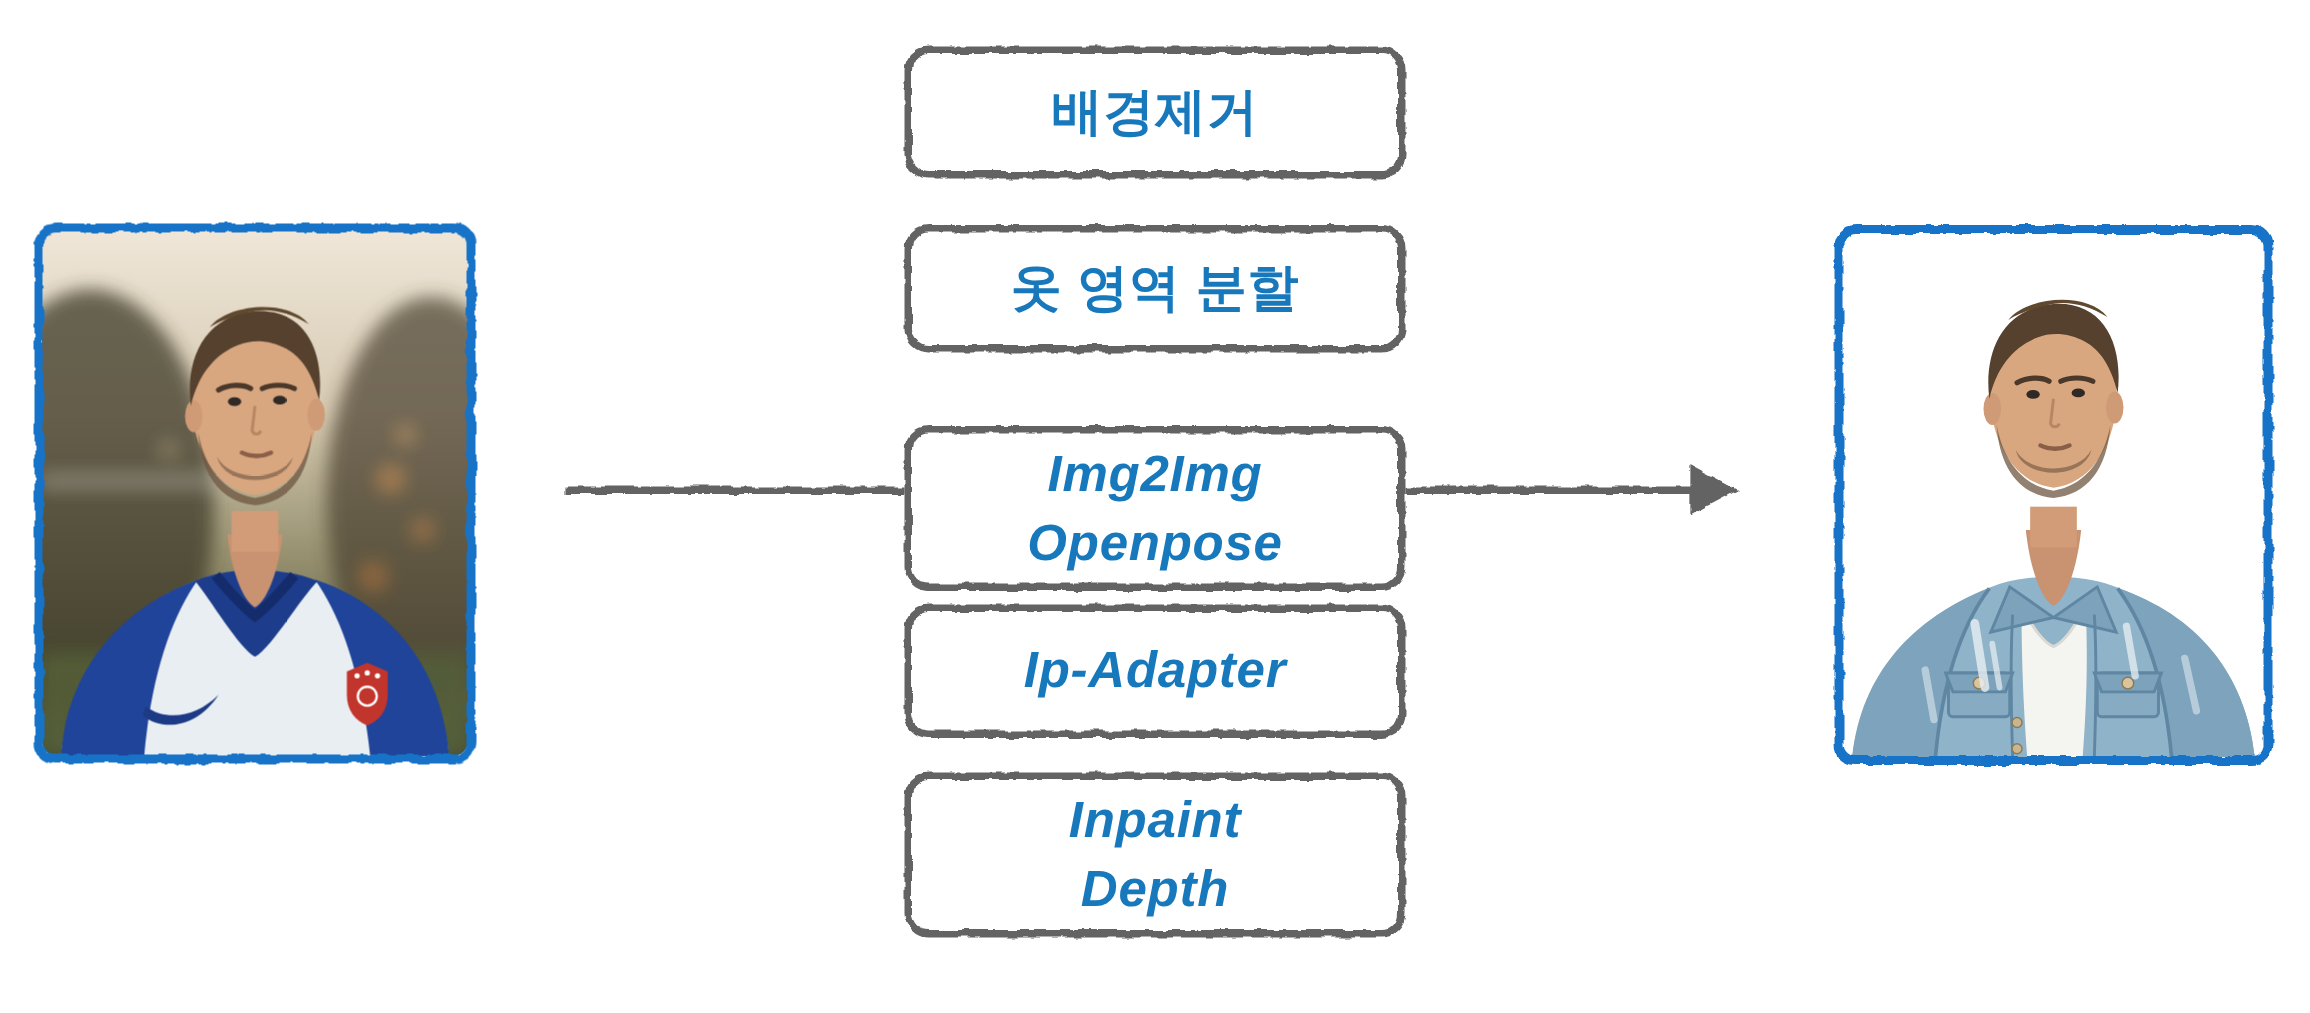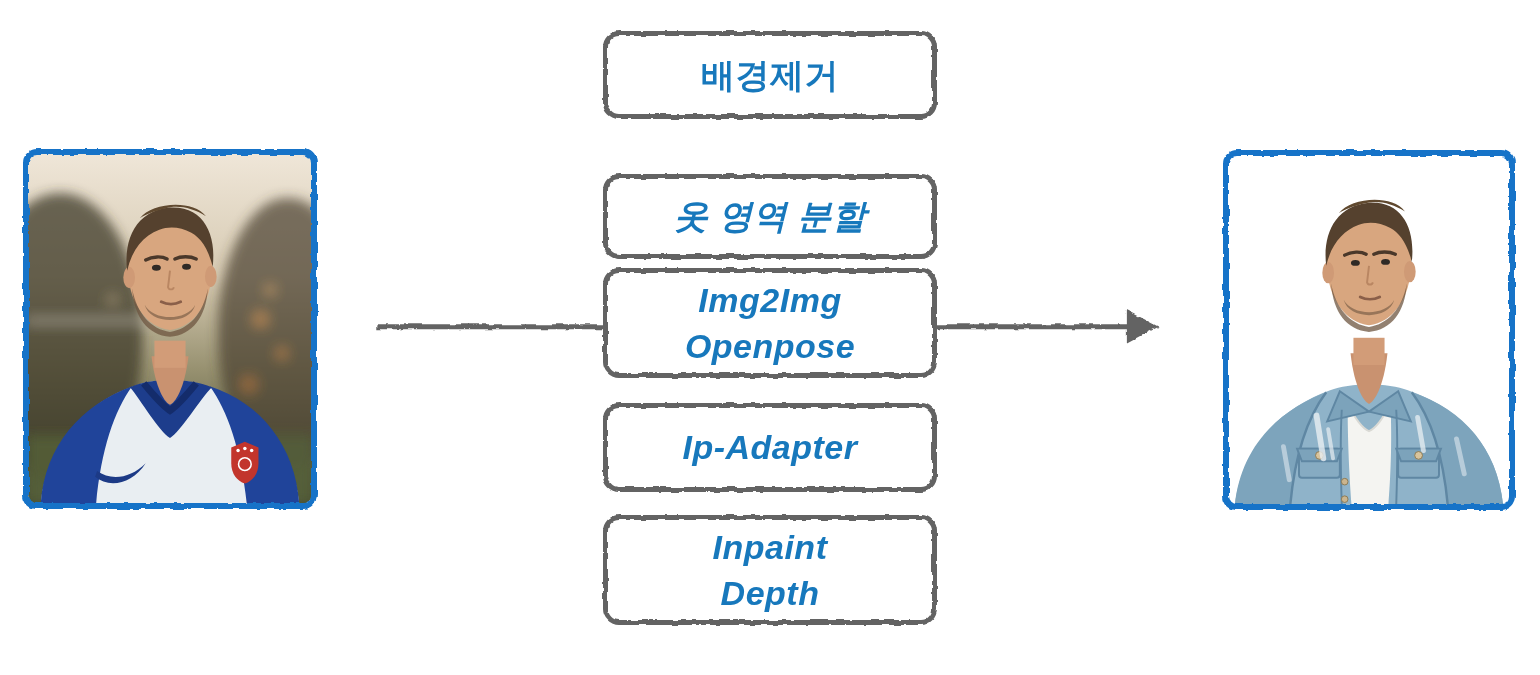--- a/index.html
+++ b/index.html
@@ -192,28 +192,28 @@
     <div class="sketch-border blue"></div>
   </div>
 
   <div class="flow-box" style="top:31px;height:88px;">
     <div class="sketch-border gray"></div>
     <div class="box-label korean">
       <span>배경제거</span>
     </div>
   </div>
 
-  <div class="flow-box" style="top:174px;height:85px;font-style:italic;">
+  <div class="flow-box" style="top:150px;height:85px;">
     <div class="sketch-border gray"></div>
     <div class="box-label korean">
       <span>옷 영역 분할</span>
     </div>
   </div>
 
-  <div class="flow-box" style="top:268px;height:110px;">
+  <div class="flow-box" style="top:284px;height:110px;">
     <div class="sketch-border gray"></div>
     <div class="box-label latin">
       <span>Img2Img</span>
       <span>Openpose</span>
     </div>
   </div>
 
   <div class="flow-box" style="top:403px;height:89px;">
     <div class="sketch-border gray"></div>
     <div class="box-label latin">

